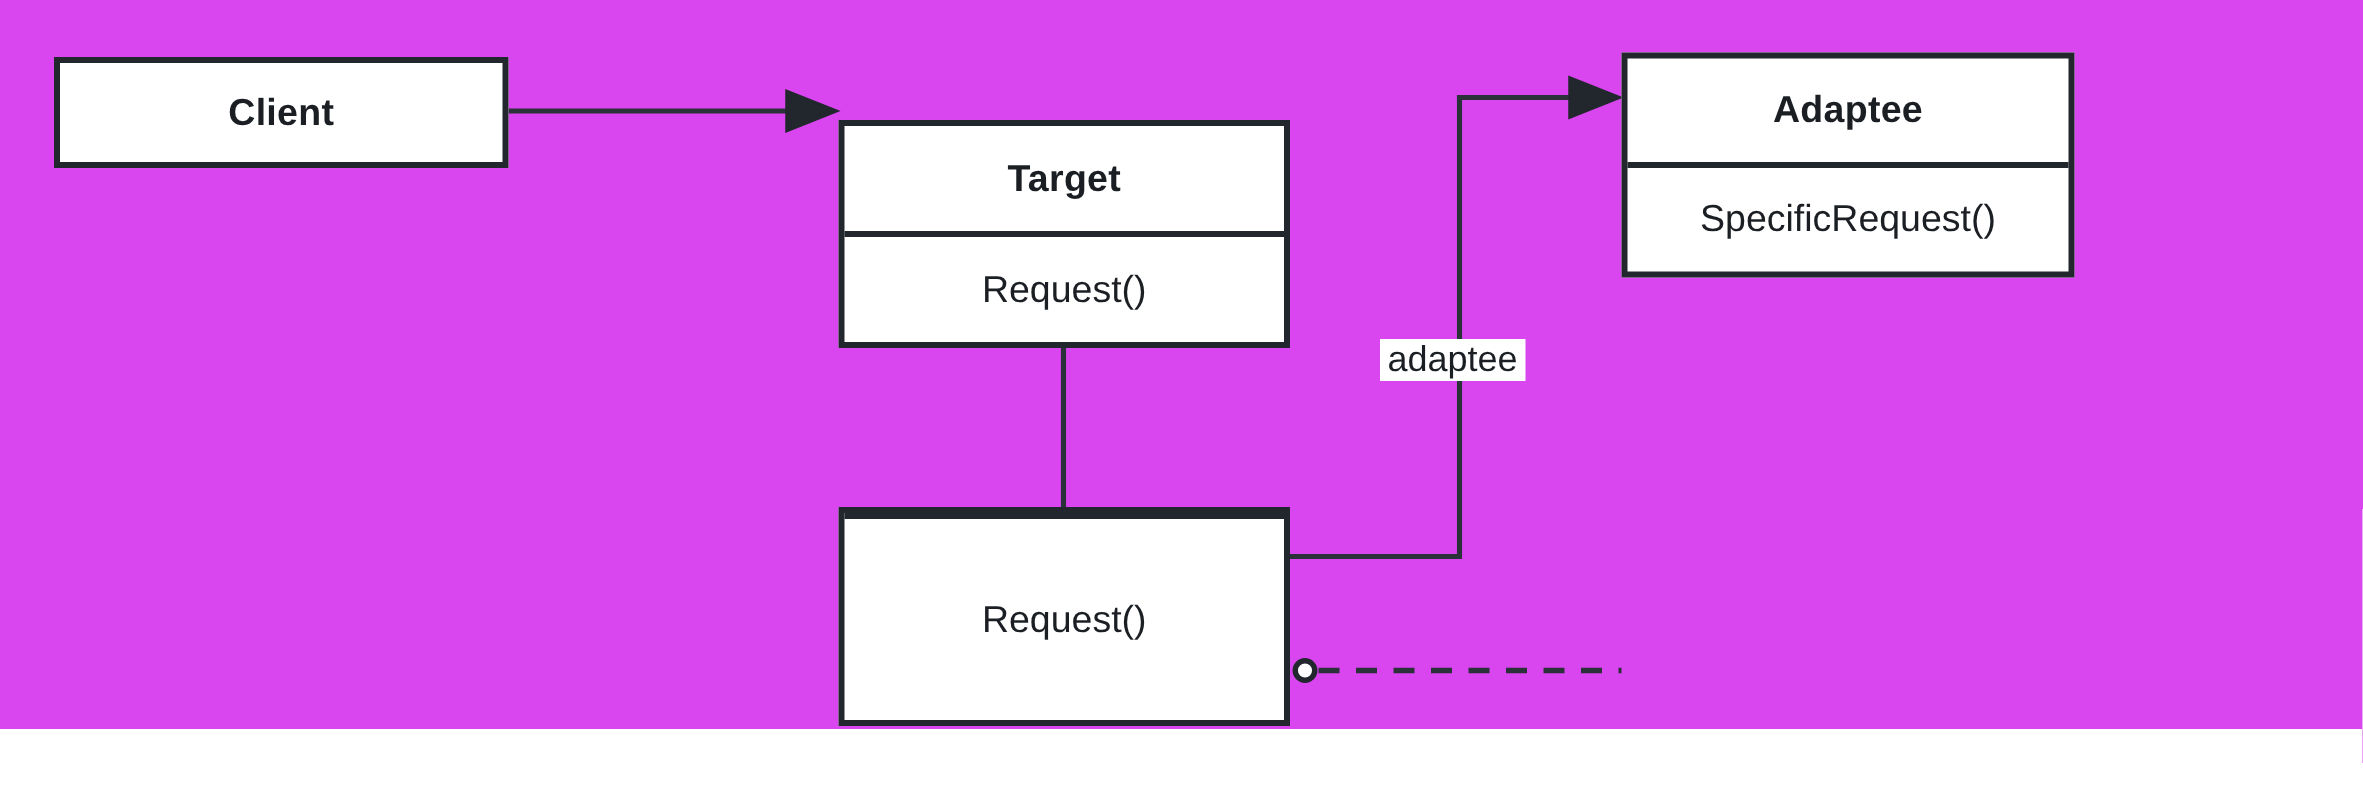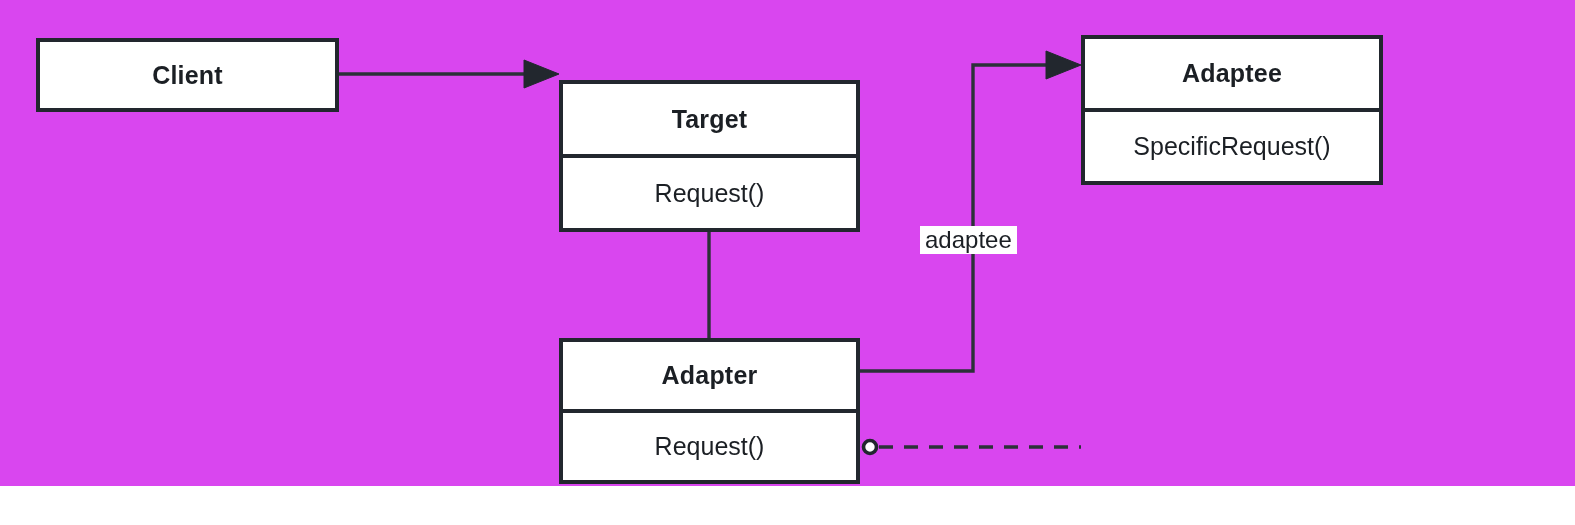--- a/index.html
+++ b/index.html
@@ -132,21 +132,20 @@
     <div class="compartment name">Target</div>
     <div class="compartment ops">Request()</div>
   </div>
 
   <div class="uml-box" style="left:1081px; top:35px; width:302px; height:150px;">
     <div class="compartment name">Adaptee</div>
     <div class="compartment ops">SpecificRequest()</div>
   </div>
 
   <div class="uml-box" style="left:559px; top:338px; width:301px; height:146px;">
-    <div class="compartment name">Adapter</div>
     <div class="compartment ops">Request()</div>
   </div>
 
 
   <div class="edge-label" style="left:920px; top:226px;">
     <span>adaptee</span>
   </div>
 
 </div>
 

